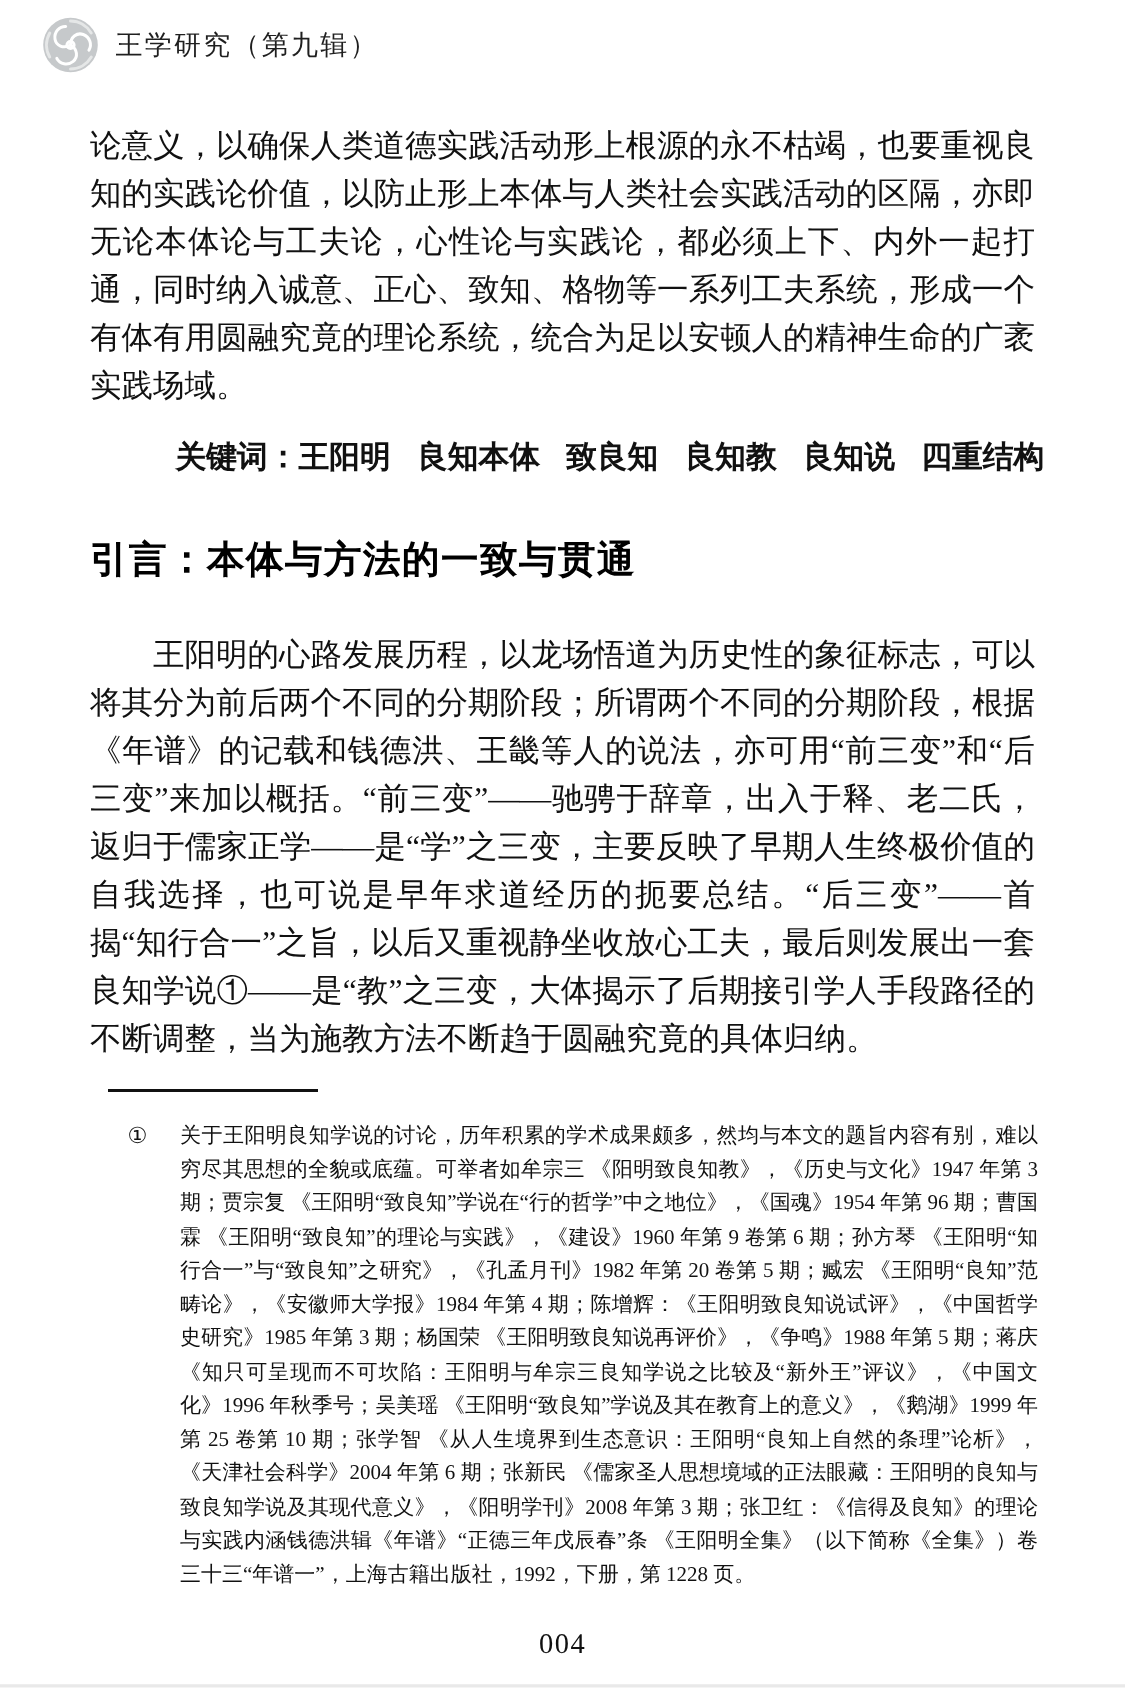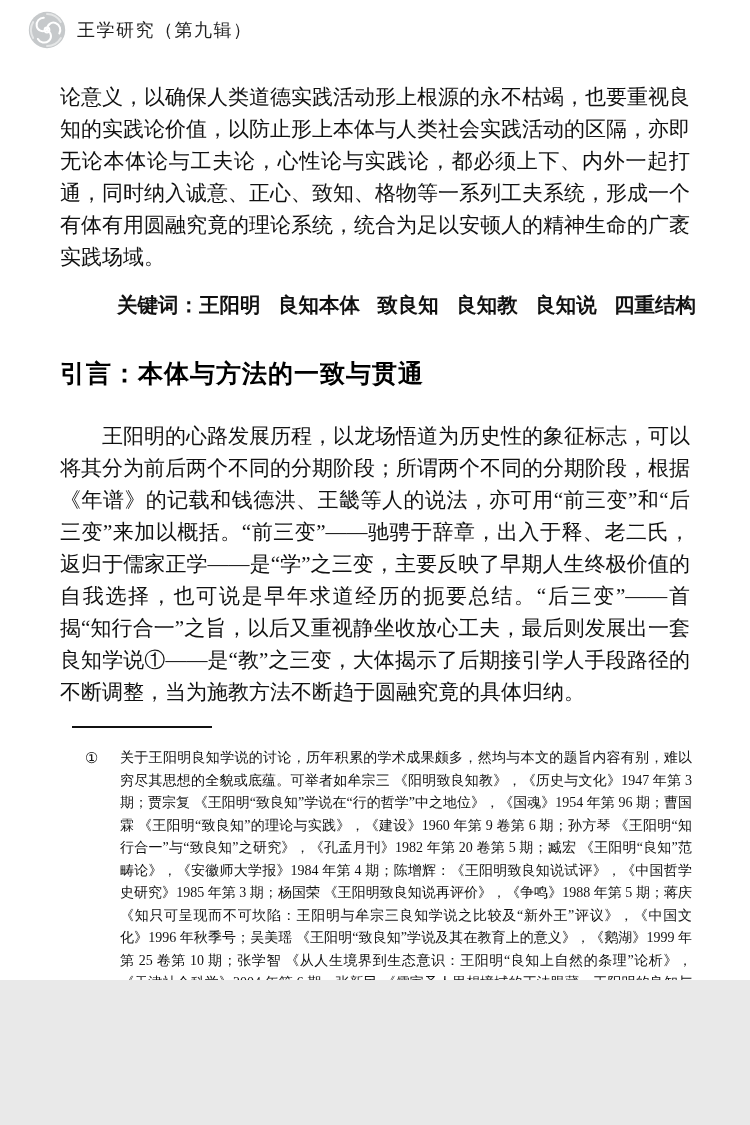--- a/index.html
+++ b/index.html
@@ -1,19 +1,19 @@
 <!DOCTYPE html>
 <html><head>
 <meta charset="utf-8">
 <style>
   html, body { margin: 0; padding: 0; background: #e9e9e9; }
   .page {
     position: relative;
     width: 750px;
-    height: 980px;
+    height: 1123px;
     margin: 0 auto;
     background: #ffffff;
     color: #111111;
     font-family: "Liberation Serif", "DejaVu Serif", serif;
     overflow: hidden;
   }
   
   .header {
     position: absolute;
     top: 10px;
@@ -137,14 +137,15 @@
 
     <p class="body-par indent">王阳明的心路发展历程，以龙场悟道为历史性的象征标志，可以将其分为前后两个不同的分期阶段；所谓两个不同的分期阶段，根据《年谱》的记载和钱德洪、王畿等人的说法，亦可用“前三变”和“后三变”来加以概括。“前三变”——驰骋于辞章，出入于释、老二氏，返归于儒家正学——是“学”之三变，主要反映了早期人生终极价值的自我选择，也可说是早年求道经历的扼要总结。“后三变”——首揭“知行合一”之旨，以后又重视静坐收放心工夫，最后则发展出一套良知学说①——是“教”之三变，大体揭示了后期接引学人手段路径的不断调整，当为施教方法不断趋于圆融究竟的具体归纳。</p>
   </div>
 
   <div class="footnote-rule"></div>
   <div class="footnote">
     <span class="fn-marker">①</span>
     <div class="fn-text">关于王阳明良知学说的讨论，历年积累的学术成果颇多，然均与本文的题旨内容有别，难以穷尽其思想的全貌或底蕴。可举者如牟宗三 《阳明致良知教》，《历史与文化》1947 年第 3 期；贾宗复 《王阳明“致良知”学说在“行的哲学”中之地位》，《国魂》1954 年第 96 期；曹国霖 《王阳明“致良知”的理论与实践》，《建设》1960 年第 9 卷第 6 期；孙方琴 《王阳明“知行合一”与“致良知”之研究》，《孔孟月刊》1982 年第 20 卷第 5 期；臧宏 《王阳明“良知”范畴论》，《安徽师大学报》1984 年第 4 期；陈增辉：《王阳明致良知说试评》，《中国哲学史研究》1985 年第 3 期；杨国荣 《王阳明致良知说再评价》，《争鸣》1988 年第 5 期；蒋庆 《知只可呈现而不可坎陷：王阳明与牟宗三良知学说之比较及“新外王”评议》，《中国文化》1996 年秋季号；吴美瑶 《王阳明“致良知”学说及其在教育上的意义》，《鹅湖》1999 年第 25 卷第 10 期；张学智 《从人生境界到生态意识：王阳明“良知上自然的条理”论析》，《天津社会科学》2004 年第 6 期；张新民 《儒家圣人思想境域的正法眼藏：王阳明的良知与致良知学说及其现代意义》，《阳明学刊》2008 年第 3 期；张卫红：《信得及良知》的理论与实践内涵钱德洪辑《年谱》“正德三年戊辰春”条 《王阳明全集》（以下简称《全集》）卷三十三“年谱一”，上海古籍出版社，1992，下册，第 1228 页。</div>
   </div>
 
+  <div class="page-number">004</div>
 
 </div>
 
 </body></html>

